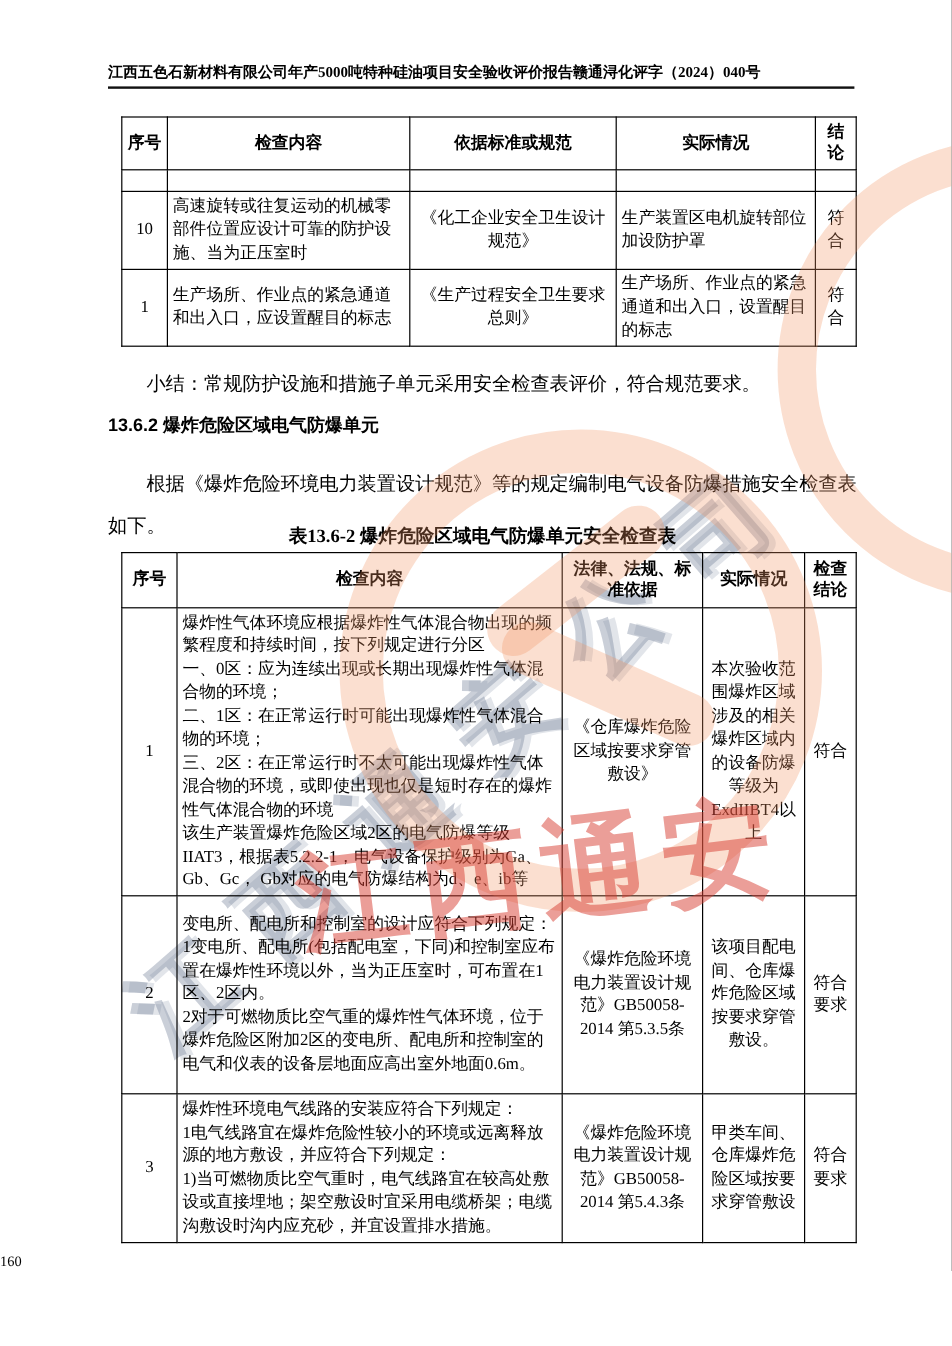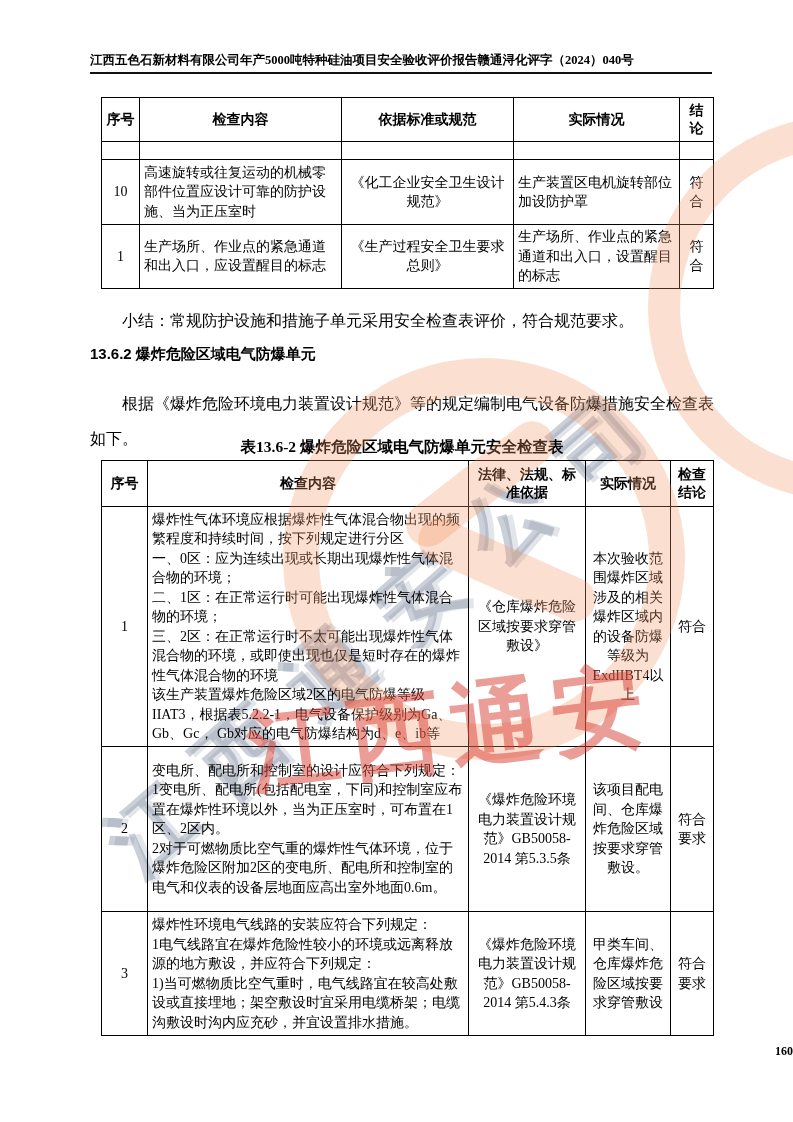--- a/index.html
+++ b/index.html
@@ -45,21 +45,21 @@
   }
   
   .hdr{
     position:absolute;left:90px;top:52px;width:622px;
     display:flex;justify-content:flex-start;align-items:flex-end;
     border-bottom:2px solid #111;padding-bottom:3px;
     font-size:12.5px;font-weight:bold;
   }
   .ftr{
     position:absolute;left:0;top:1044px;width:100%;
-    text-align:right;font-size:12px;font-weight:bold;
+    text-align:left;font-size:12px;
   }
   
   .summary{
     position:absolute;left:90px;top:292px;width:624px;
     font-size:16px;text-indent:2em;line-height:26px;
   }
   .sec-head{
     position:absolute;left:90px;top:330px;width:624px;
     font-size:15px;font-weight:bold;
     font-family:"Liberation Sans","DejaVu Sans",sans-serif;

